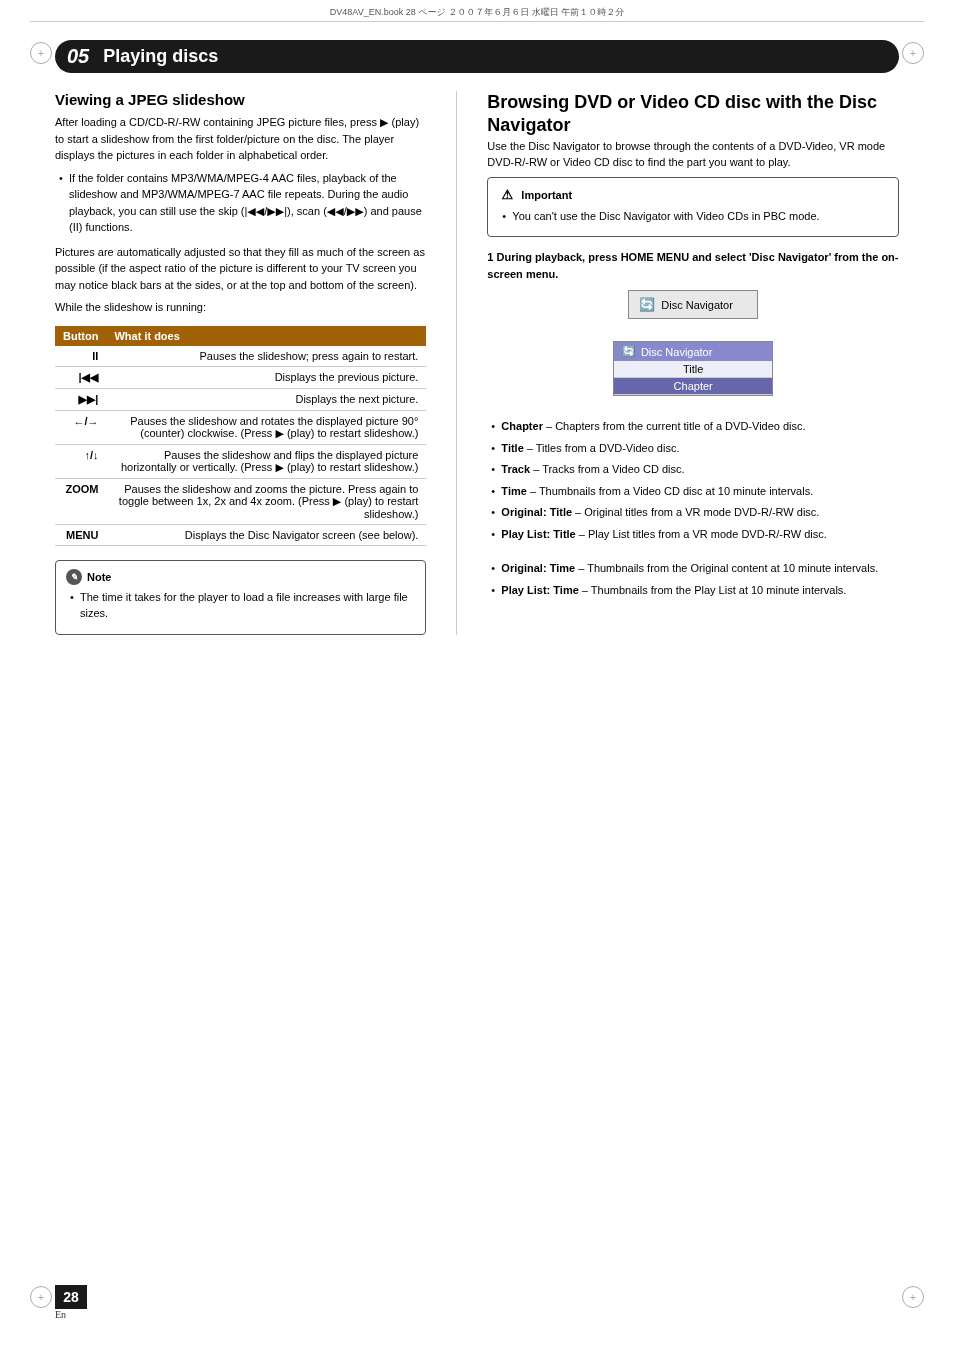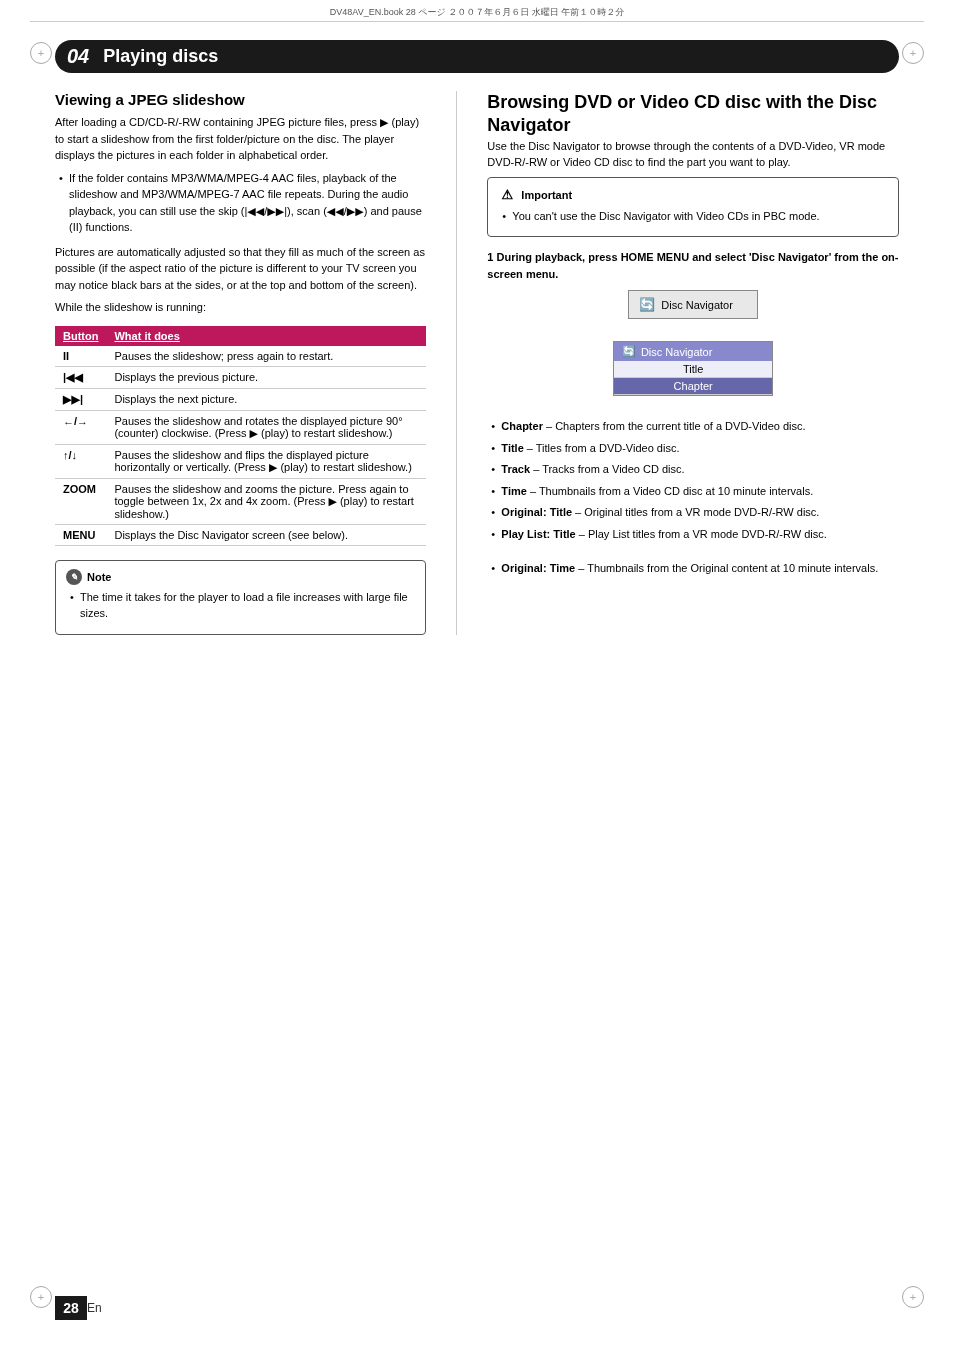--- a/index.html
+++ b/index.html
@@ -109,35 +109,35 @@
     }
 
     
     .controls-table {
       width: 100%;
       border-collapse: collapse;
       margin-top: 10px;
       font-size: 11px;
     }
     .controls-table thead tr {
-      background: #be185d;
+      background: #a16207;
       color: #fff;
-      text-decoration: underline;
     }
     .controls-table thead th {
       padding: 4px 8px;
       text-align: left;
       font-weight: bold;
     }
     .controls-table tbody tr {
       border-bottom: 1px solid #ccc;
     }
     .controls-table tbody td {
       padding: 4px 8px;
       vertical-align: top;
+      text-align: right;
     }
     .controls-table tbody td:first-child {
       font-weight: bold;
       white-space: nowrap;
       width: 42px;
     }
 
     
     .note-box {
       border: 1.5px solid #555;
@@ -234,36 +234,37 @@
       background: #6666aa;
       color: #fff;
     }
 
     
     .page-footer {
       position: absolute;
       bottom: 30px;
       left: 55px;
       display: flex;
-      align-items: center;
+      flex-direction: column;
     }
     .page-number-box {
       background: #1a1a1a;
       color: #fff;
       width: 32px;
       height: 24px;
       display: flex;
       align-items: center;
       justify-content: center;
       font-size: 14px;
       font-weight: bold;
     }
     .page-en {
-      font-size: 12px;
+      font-size: 10px;
       color: #333;
+      font-family: Liberation Serif, serif;
     }
 
     
     .col-divider {
       width: 1px;
       background: #ccc;
       margin: 0;
       flex-shrink: 0;
     }
 
@@ -288,21 +289,21 @@
 <div class="reg-mark rm-tl"></div>
 <div class="reg-mark rm-tr"></div>
 <div class="reg-mark rm-bl"></div>
 <div class="reg-mark rm-br"></div>
 
 <div class="top-meta">
   <span>DV48AV_EN.book  28 ページ  ２００７年６月６日  水曜日  午前１０時２分</span>
 </div>
 
 <div class="chapter-bar">
-  <span class="chapter-number">04</span>
+  <span class="chapter-number">05</span>
   <span class="chapter-title">Playing discs</span>
 </div>
 
 <div class="content-area">
 
   <div class="left-col">
     <div class="section-heading">Viewing a JPEG slideshow</div>
     <div class="body-text">After loading a CD/CD-R/-RW containing JPEG picture files, press ▶ (play) to start a slideshow from the first folder/picture on the disc. The player displays the pictures in each folder in alphabetical order.</div>
     <div class="bullet-item">
       <span>If the folder contains MP3/WMA/MPEG-4 AAC files, playback of the slideshow and MP3/WMA/MPEG-7 AAC file repeats. During the audio playback, you can still use the skip (|◀◀/▶▶|), scan (◀◀/▶▶) and pause (II) functions.</span>
@@ -403,20 +404,21 @@
     </div>
 
     <div id="options-list">
         <div class="bullet-item" style="margin-bottom: 5px;"><strong>Chapter</strong> – Chapters from the current title of a DVD-Video disc.</div>
         <div class="bullet-item" style="margin-bottom: 5px;"><strong>Title</strong> – Titles from a DVD-Video disc.</div>
         <div class="bullet-item" style="margin-bottom: 5px;"><strong>Track</strong> – Tracks from a Video CD disc.</div>
         <div class="bullet-item" style="margin-bottom: 5px;"><strong>Time</strong> – Thumbnails from a Video CD disc at 10 minute intervals.</div>
         <div class="bullet-item" style="margin-bottom: 5px;"><strong>Original: Title</strong> – Original titles from a VR mode DVD-R/-RW disc.</div>
         <div class="bullet-item" style="margin-bottom: 18px;"><strong>Play List: Title</strong> – Play List titles from a VR mode DVD-R/-RW disc.</div>
         <div class="bullet-item" style="margin-bottom: 5px;"><strong>Original: Time</strong> – Thumbnails from the Original content at 10 minute intervals.</div>
+        <div class="bullet-item" style="margin-bottom: 5px;"><strong>Play List: Time</strong> – Thumbnails from the Play List at 10 minute intervals.</div>
       </div>
   </div>
 </div>
 
 <div class="page-footer">
   <div class="page-number-box">28</div>
   <div class="page-en">En</div>
 </div>
 
 </body></html>

